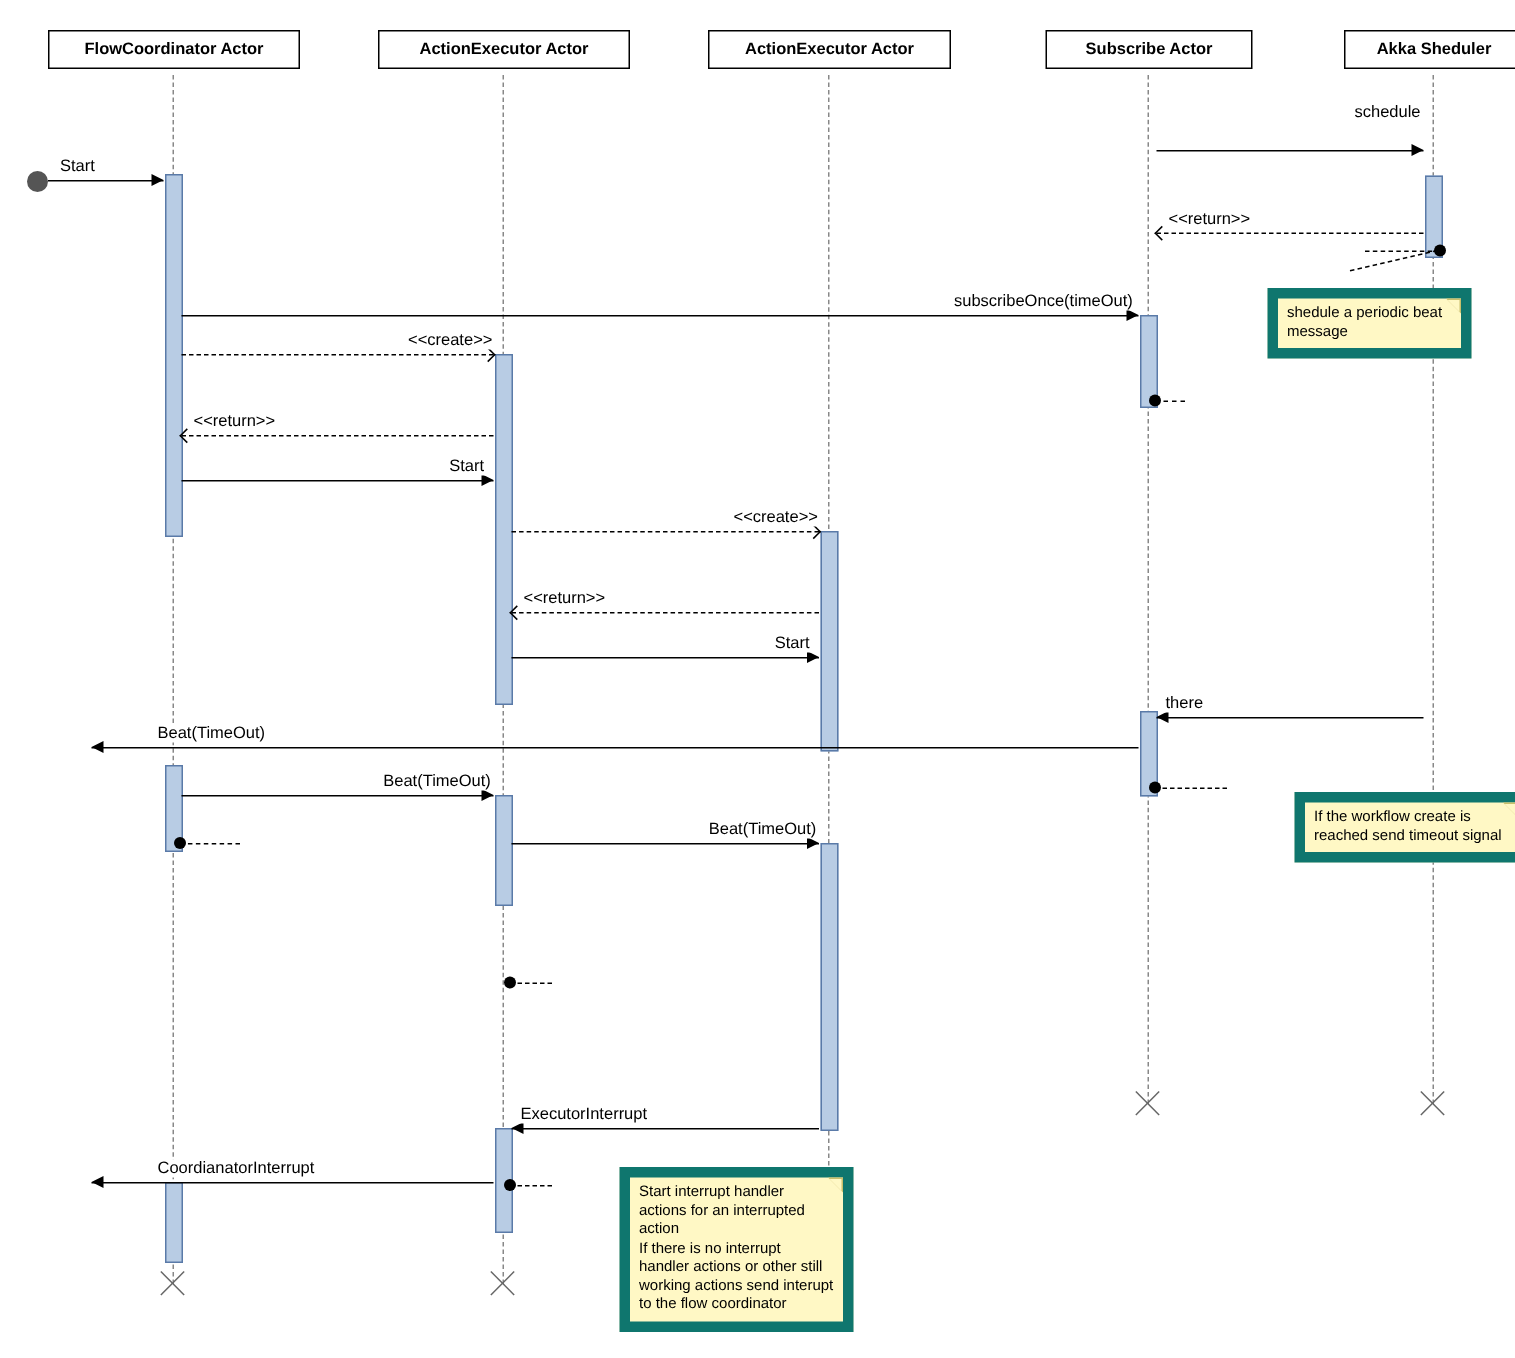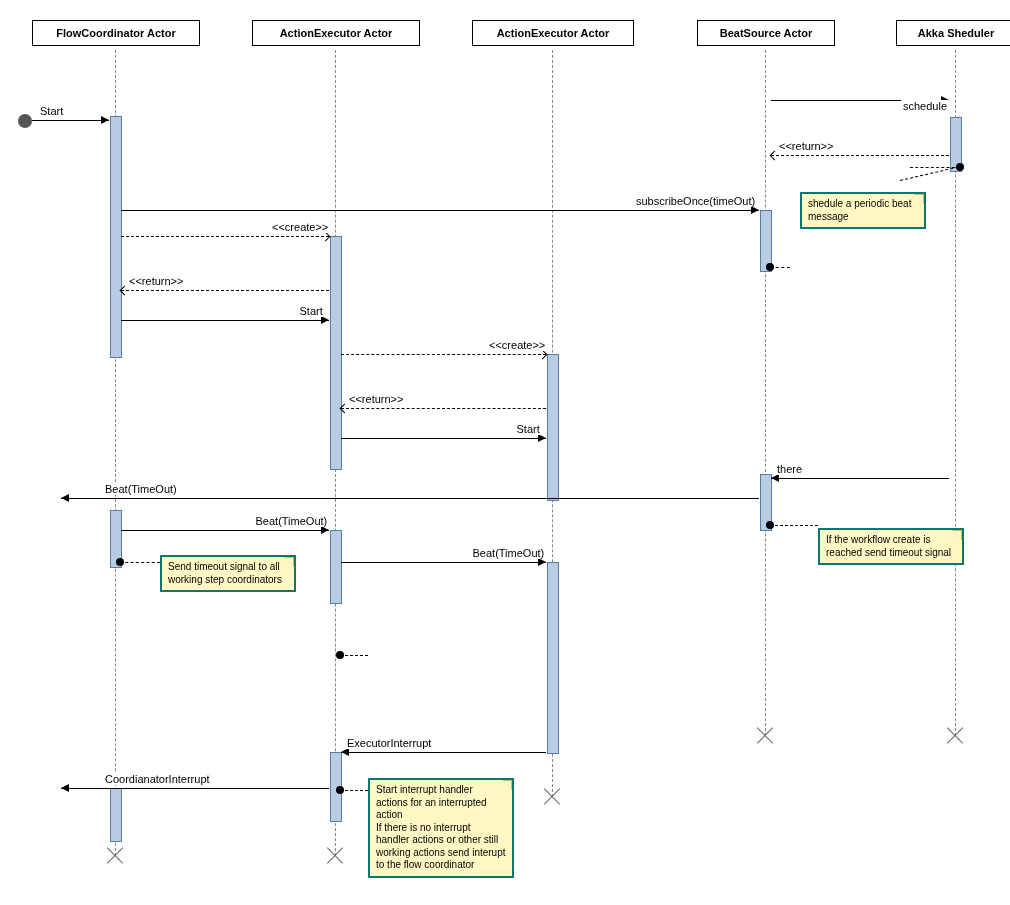--- a/index.html
+++ b/index.html
@@ -77,24 +77,25 @@
   }
   .msg-label {
     position: absolute;
     background: #fff;
     padding: 0 2px;
     white-space: nowrap;
   }
   .note {
     position: absolute;
     background: #fff8c5;
-    border: 2px solid #0f766e;
+    border: 7px solid #0f766e;
     padding: 4px 6px;
     font-size: 10px;
     line-height: 1.25;
+    margin-left: 45px;
   }
   .note::after {
     content: '';
     position: absolute;
     top: 0; right: 0;
     width: 0; height: 0;
     border-top: 10px solid #c9bf6b;
     border-left: 10px solid transparent;
   }
   .note::before {
@@ -144,21 +145,21 @@
 
 <div class="lifeline-head" style="top: 20px; width: 146px; left: 32px;">FlowCoordinator Actor</div>
     <div class="lifeline" style="left: 115px; top: 50px; height: 806px;"></div>
     <div class="destroy" style="left: 106px; top: 847px;"></div>
     <div class="lifeline-head" style="top: 20px; width: 146px; left: 252px;">ActionExecutor Actor</div>
     <div class="lifeline" style="left: 335px; top: 50px; height: 806px;"></div>
     <div class="destroy" style="left: 326px; top: 847px;"></div>
     <div class="lifeline-head" style="top: 20px; width: 140px; left: 472px; text-align: center;">ActionExecutor Actor</div>
     <div class="lifeline" style="left: 552px; top: 50px; height: 747px;"></div>
     <div class="destroy" style="left: 543px; top: 788px;"></div>
-    <div class="lifeline-head" style="top: 20px; width: 116px; left: 697px;">BeatSource Actor</div>
+    <div class="lifeline-head" style="top: 20px; width: 116px; left: 697px;">Subscribe Actor</div>
     <div class="lifeline" style="left: 765px; top: 50px; height: 686px;"></div>
     <div class="destroy" style="left: 756px; top: 727px;"></div>
     <div class="lifeline-head" style="top: 20px; width: 98px; left: 896px;">Akka Sheduler</div>
     <div class="lifeline" style="left: 955px; top: 50px; height: 686px;"></div>
     <div class="destroy" style="left: 946px; top: 727px;"></div>
     <div class="activation" style="left: 110px; top: 116px; height: 240px;"></div>
     <div class="activation" style="left: 950px; top: 117px; height: 53px;"></div>
     <div class="activation" style="left: 760px; top: 210px; height: 60px;"></div>
     <div class="activation" style="left: 330px; top: 236px; height: 232px;"></div>
     <div class="activation" style="left: 547px; top: 354px; height: 145px;"></div>
@@ -167,21 +168,21 @@
     <div class="activation" style="left: 330px; top: 530px; height: 72px;"></div>
     <div class="activation" style="left: 547px; top: 562px; height: 190px;"></div>
     <div class="activation" style="left: 330px; top: 752px; height: 68px;"></div>
     <div class="activation" style="left: 110px; top: 788px; height: 52px;"></div>
     <div class="start-dot" style="left: 18px; top: 114px;"></div>
     <div class="arrow" style="left: 32px; top: 120px; width: 77px;"></div>
     <div class="arrow-head-r" style="top: 116px; left: 101px;"></div>
     <div class="msg-label" style="top: 105px; left: 38px;">Start</div>
     <div class="arrow" style="left: 771px; top: 100px; width: 178px;"></div>
     <div class="arrow-head-r" style="top: 96px; left: 941px;"></div>
-    <div class="msg-label" style="top: 100px; left: 901px;">schedule</div>
+    <div class="msg-label" style="top: 69px; left: 901px;">schedule</div>
     <div class="arrow dashed" style="left: 771px; top: 155px; width: 178px;"></div>
     <div class="arrow-head-open-l" style="top: 152px; left: 771px;"></div>
     <div class="msg-label" style="top: 140px; left: 777px;">&lt;&lt;return&gt;&gt;</div>
     <div class="arrow" style="left: 121px; top: 210px; width: 638px;"></div>
     <div class="arrow-head-r" style="top: 206px; left: 751px;"></div>
     <div class="msg-label" style="top: 195px; left: 634px;">subscribeOnce(timeOut)</div>
     <div class="arrow dashed" style="left: 121px; top: 236px; width: 208px;"></div>
     <div class="arrow-head-open-r" style="top: 233px; left: 322px;"></div>
     <div class="msg-label" style="top: 221px; left: 270px;">&lt;&lt;create&gt;&gt;</div>
     <div class="arrow dashed" style="left: 121px; top: 290px; width: 208px;"></div>
@@ -218,21 +219,20 @@
     <div class="arrow-head-l" style="top: 784px; left: 61px;"></div>
     <div class="msg-label" style="top: 773px; left: 103px;">CoordianatorInterrupt</div>
     <div class="note" style="left: 800px; top: 192px; width: 110px;">shedule a periodic beat message</div>
     <div class="note-dot" style="left: 956px; top: 163px;"></div>
     <div class="note-conn" style="left: 910px; top: 167px; width: 50px;"></div>
     <div class="note-dot" style="left: 766px; top: 263px;"></div>
     <div class="note-conn" style="left: 770px; top: 267px; width: 20px;"></div>
     <div class="note" style="left: 818px; top: 528px; width: 130px;">If the workflow create is reached send timeout signal</div>
     <div class="note-dot" style="left: 766px; top: 521px;"></div>
     <div class="note-conn" style="left: 770px; top: 525px; width: 48px;"></div>
-    <div class="note" style="left: 160px; top: 555px; width: 120px;">Send timeout signal to  all working step coordinators</div>
     <div class="note-dot" style="left: 116px; top: 558px;"></div>
     <div class="note-conn" style="left: 120px; top: 562px; width: 40px;"></div>
     <div class="note-dot" style="left: 336px; top: 651px;"></div>
     <div class="note-conn" style="left: 340px; top: 655px; width: 28px;"></div>
     <div class="note" style="left: 368px; top: 778px; width: 130px;">Start interrupt handler actions for an interrupted action<br>If there is no interrupt handler actions or other still working actions send interupt to the flow coordinator</div>
     <div class="note-dot" style="left: 336px; top: 786px;"></div>
     <div class="note-conn" style="left: 340px; top: 790px; width: 28px;"></div>
     <div class="note-conn" style="left: 900px; top: 180px; width: 65px; transform: rotate(-13deg); transform-origin: left center;"></div>
   </div>
 

